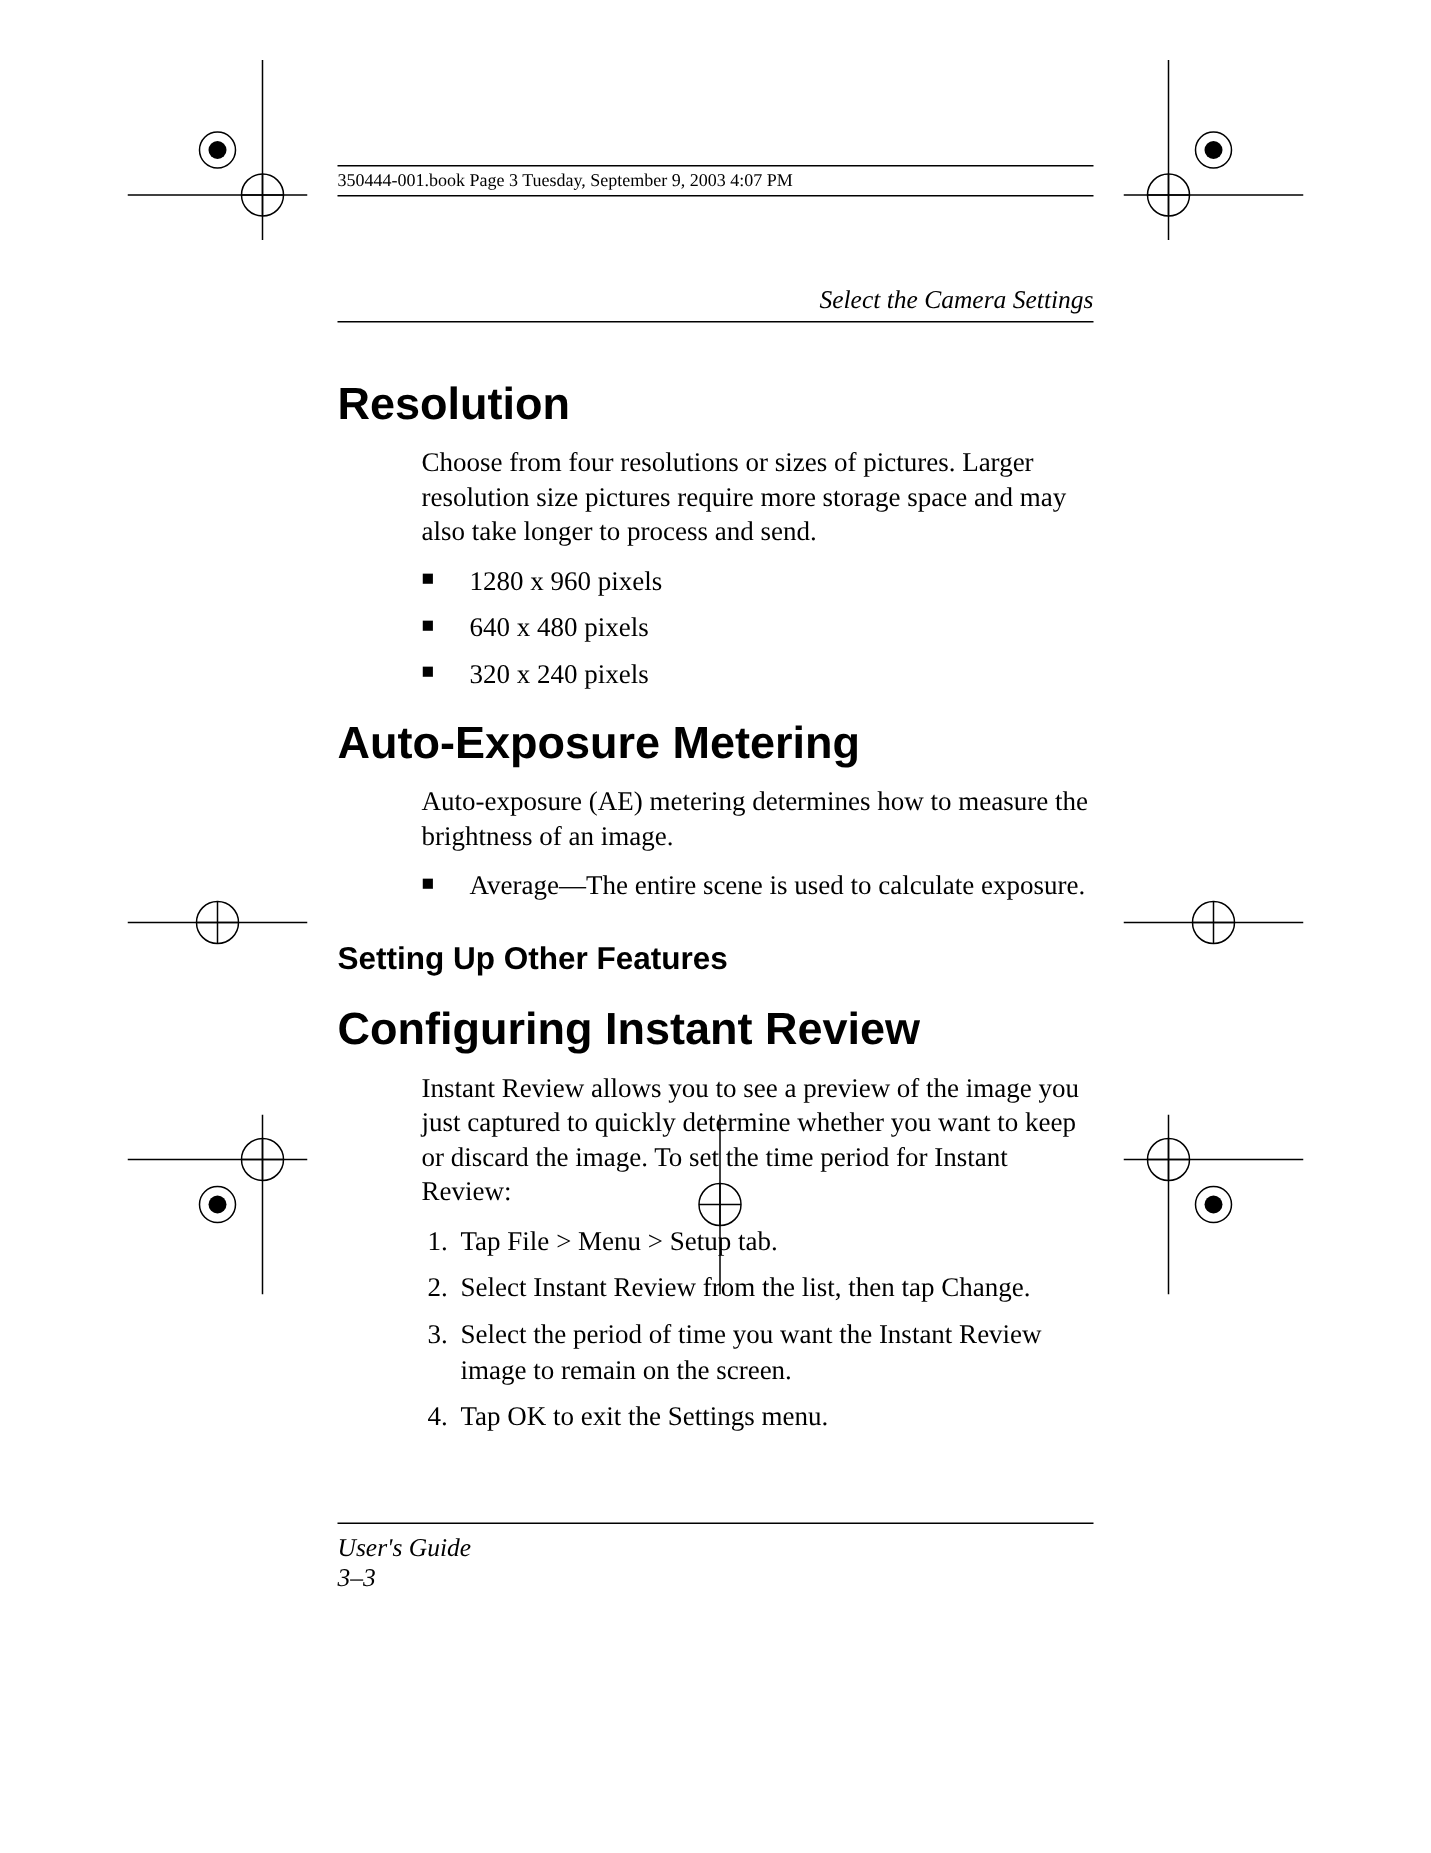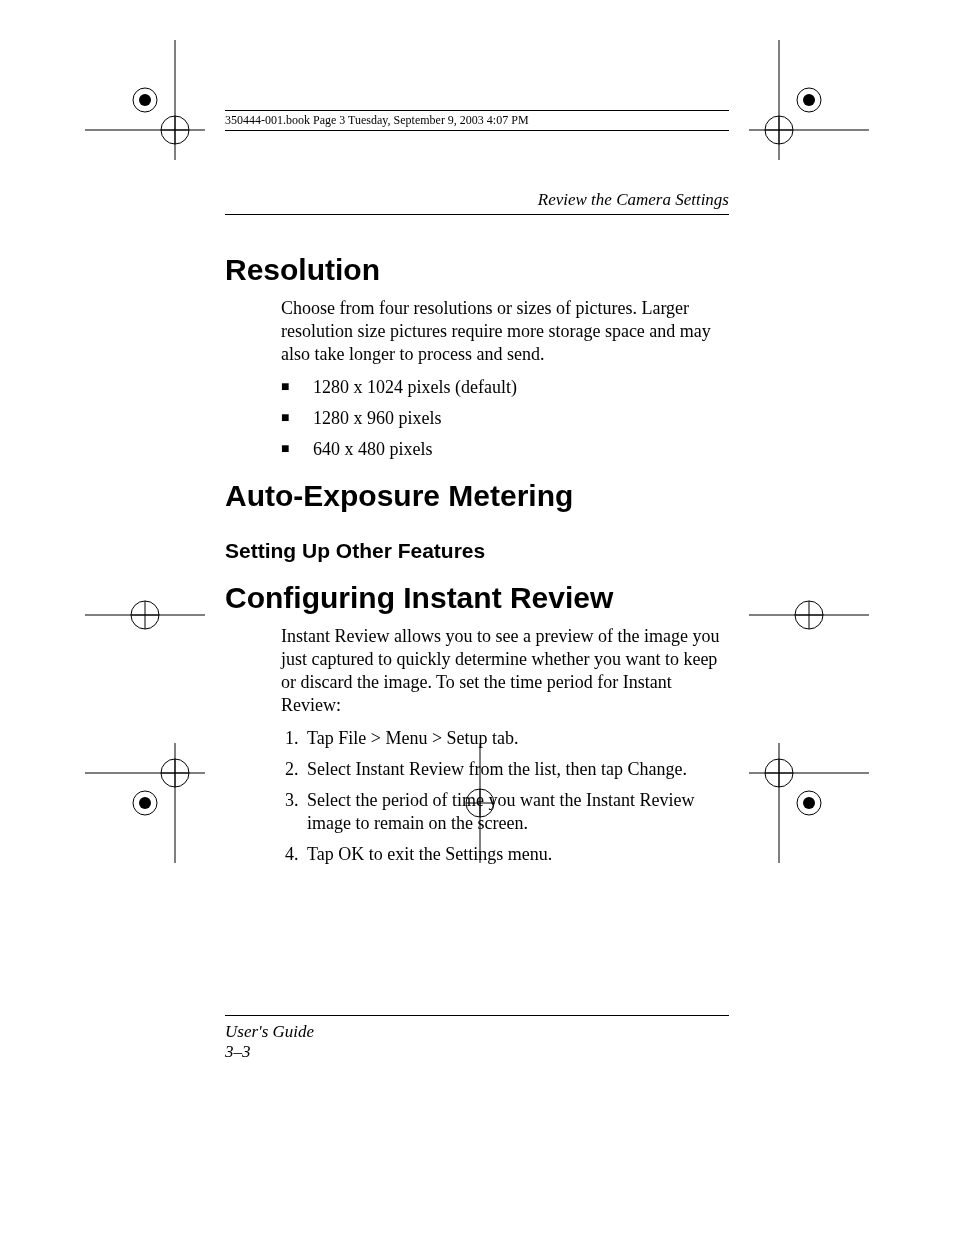--- a/index.html
+++ b/index.html
@@ -182,35 +182,37 @@
         <circle cx="60" cy="60" r="12" fill="none" stroke="#000"></circle>
         <circle cx="60" cy="60" r="6" fill="#000"></circle>
         <circle cx="30" cy="30" r="14" fill="none" stroke="#000"></circle>
         <line x1="16" y1="30" x2="44" y2="30" stroke="#000"></line>
         <line x1="30" y1="16" x2="30" y2="44" stroke="#000"></line>
       </svg></div>
 
   <div class="meta-line">350444-001.book  Page 3  Tuesday, September 9, 2003  4:07 PM</div>
 
   <div class="content">
-    <div class="running-head">Review the Camera Settings</div>
+    <div class="running-head">Select the Camera Settings</div>
 
     <h2 class="section">Resolution</h2>
     <div class="body-block">
       <p>Choose from four resolutions or sizes of pictures. Larger resolution size pictures require more storage space and may also take longer to process and send.</p>
       <ul class="sq">
-        <li>1280 x 1024 pixels (default)</li>
         <li>1280 x 960 pixels</li>
         <li>640 x 480 pixels</li>
+        <li>320 x 240 pixels</li>
       </ul>
     </div>
 
     <h2 class="section">Auto-Exposure Metering</h2>
     <div class="body-block">
+      <p>Auto-exposure (AE) metering determines how to measure the brightness of an image.</p>
       <ul class="sq">
+        <li>Average—The entire scene is used to calculate exposure.</li>
       </ul>
     </div>
 
     <h1 class="section">Setting Up Other Features</h1>
 
     <h2 class="section">Configuring Instant Review</h2>
     <div class="body-block">
       <p>Instant Review allows you to see a preview of the image you just captured to quickly determine whether you want to keep or discard the image. To set the time period for Instant Review:</p>
       <ol class="steps">
         <li>Tap <strong>File</strong> &gt; <strong>Menu</strong> &gt; <strong>Setup</strong> tab.</li>

